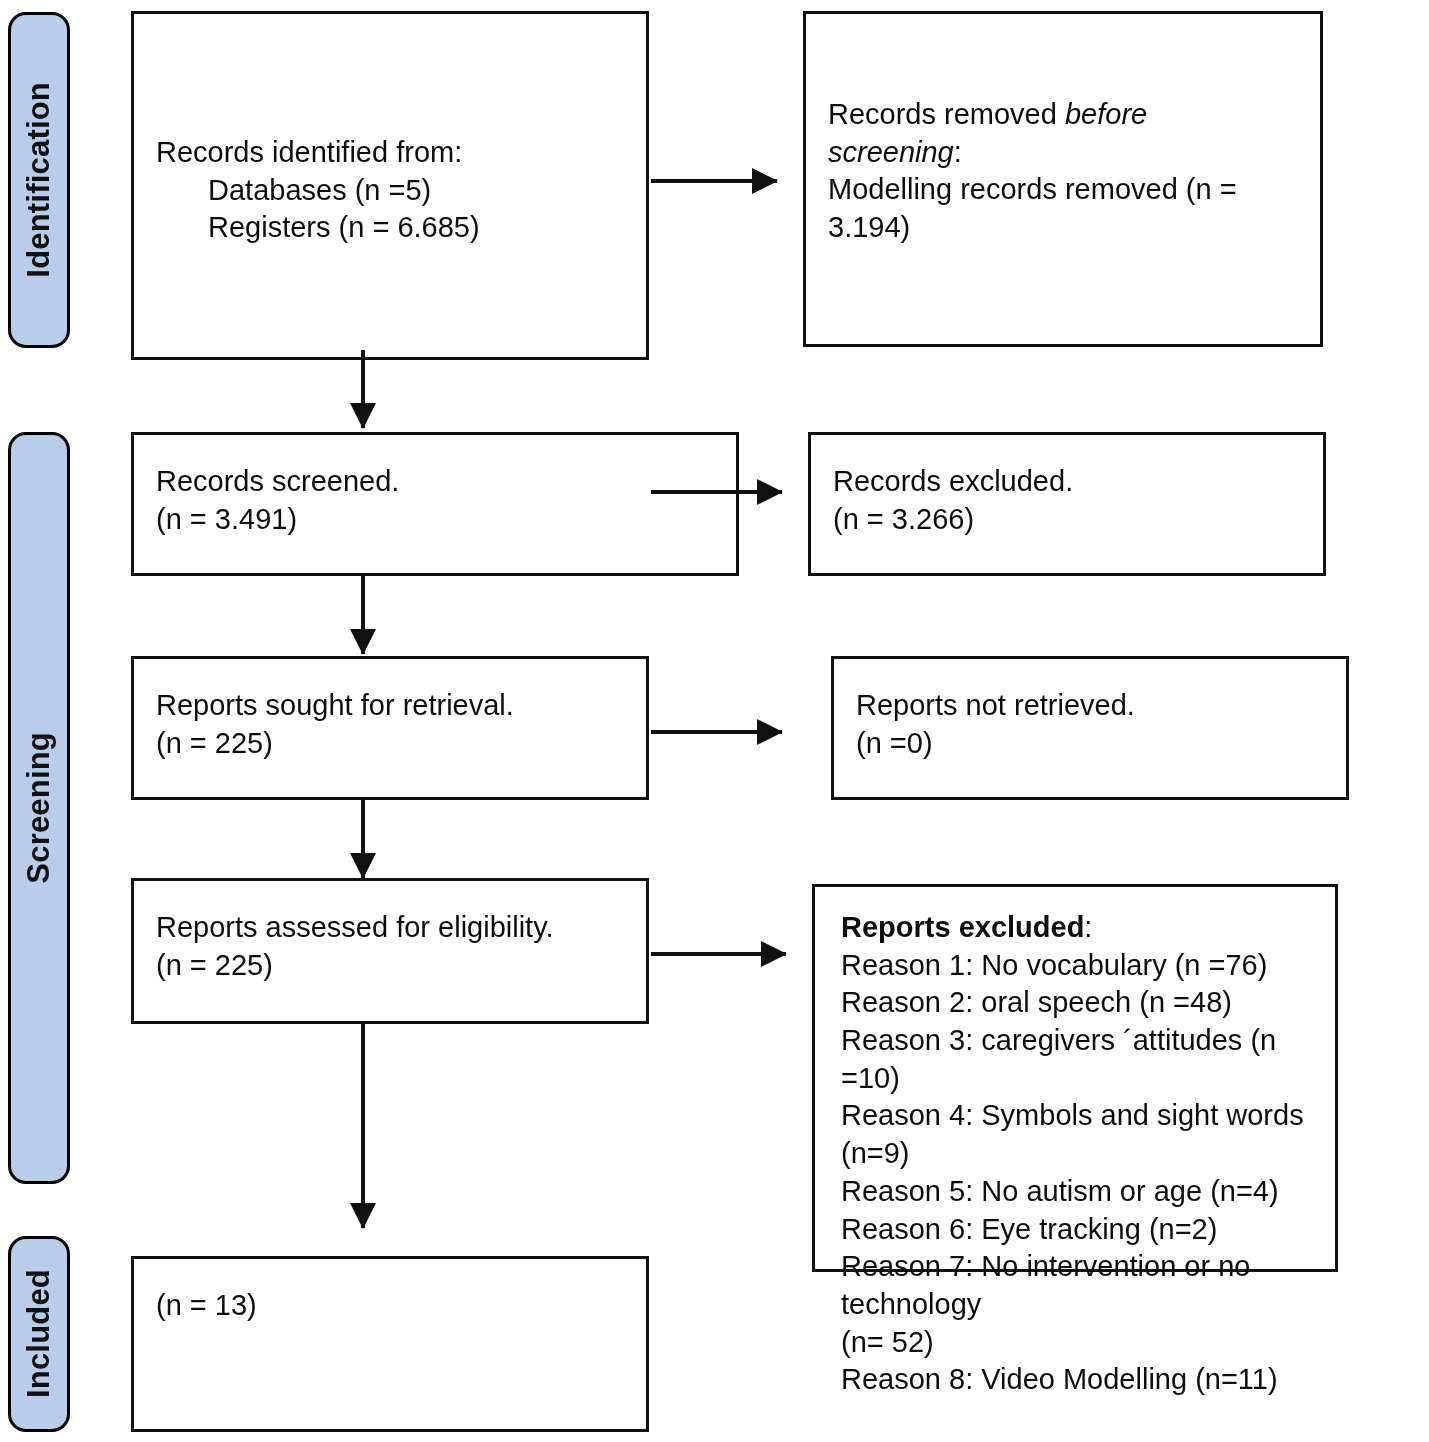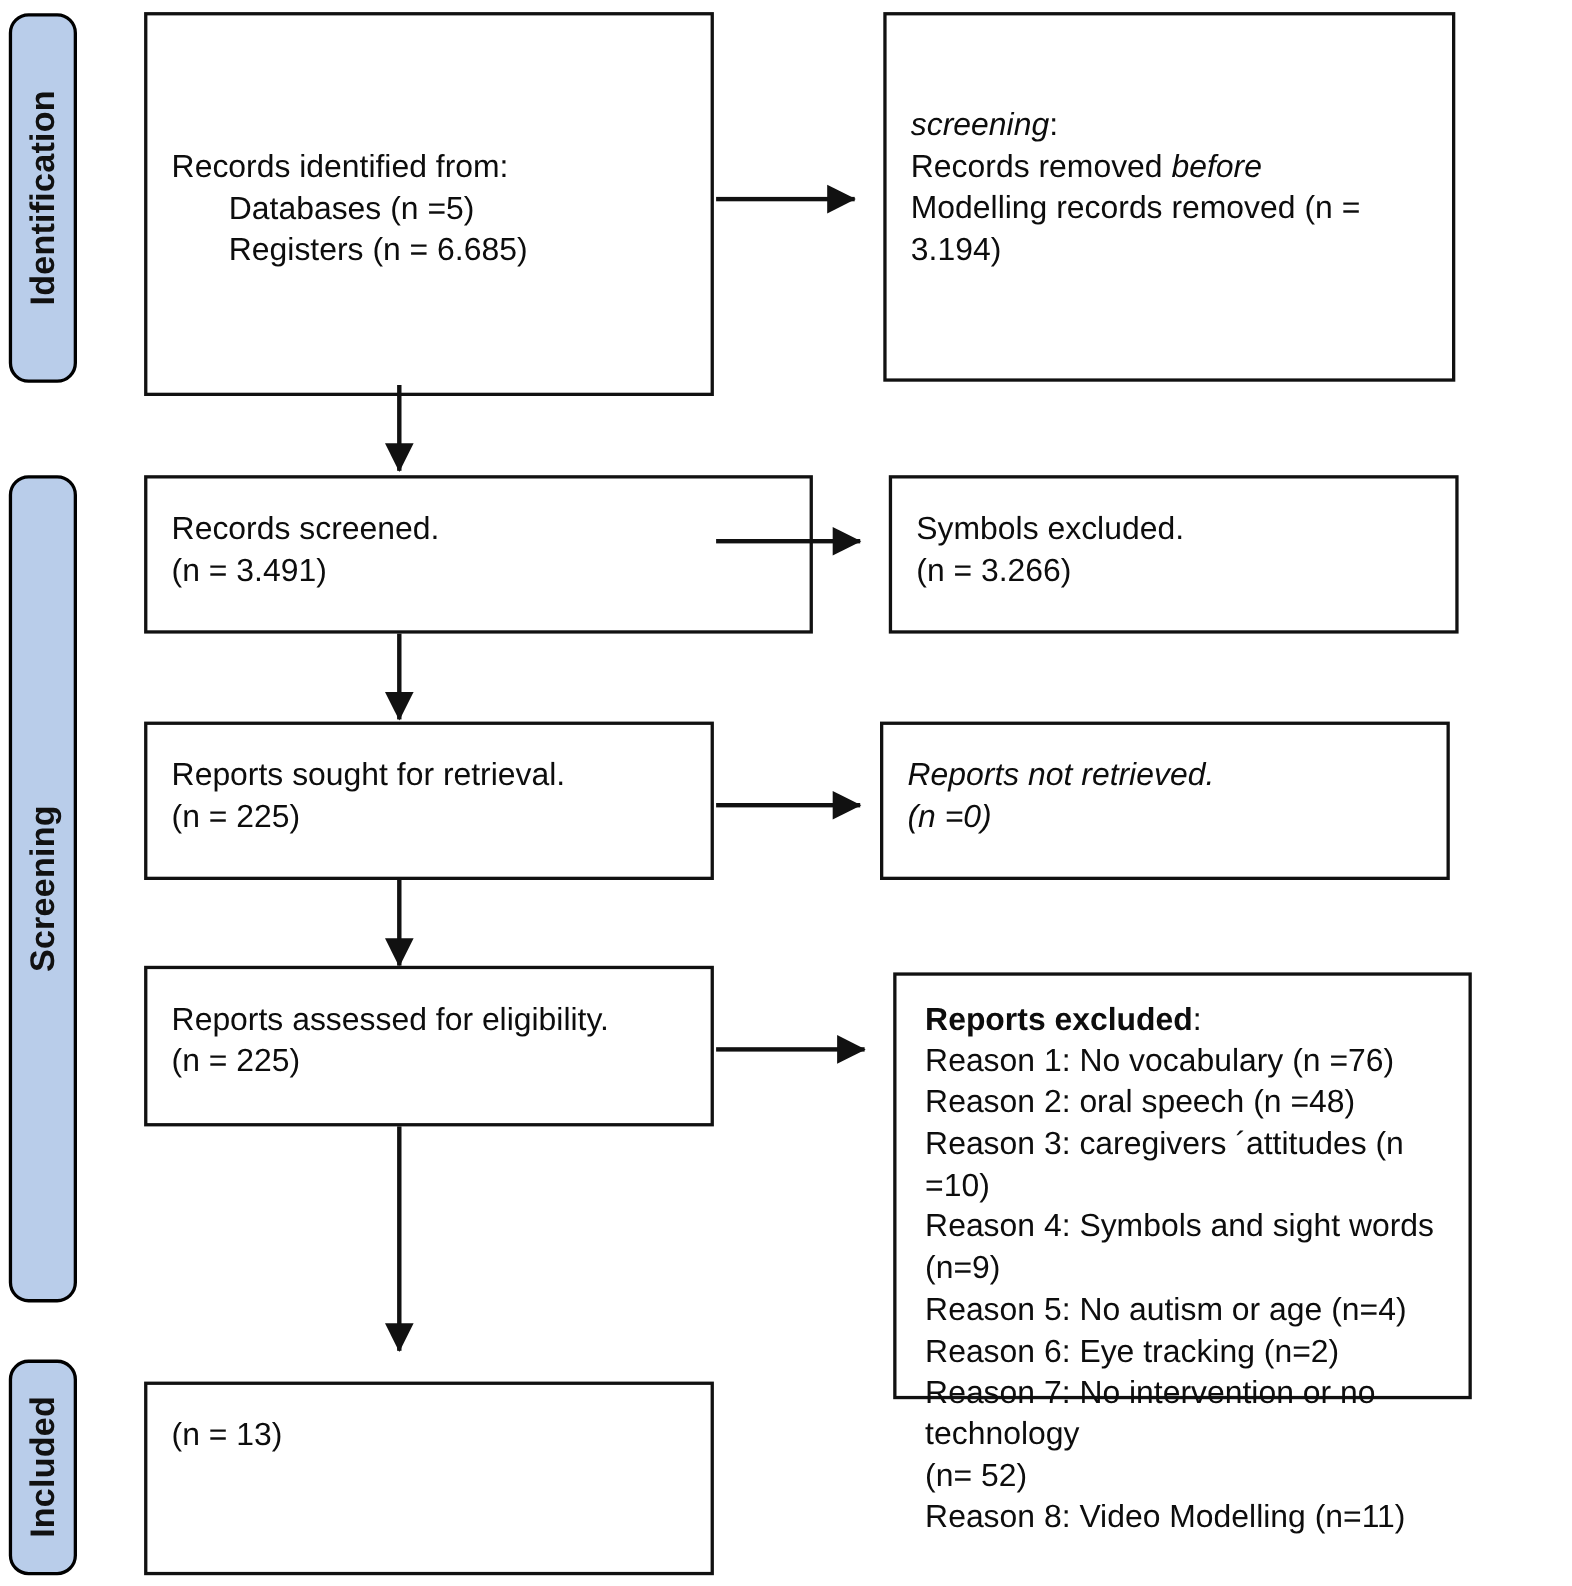--- a/index.html
+++ b/index.html
@@ -124,22 +124,22 @@
   <div class="node" style="left:131px; top:11px; width:518px; height:349px;">
     <div class="body" style="top:120px;">
       <p>Records identified from:</p>
       <p class="indent">Databases (n =5)</p>
       <p class="indent">Registers (n = 6.685)</p>
     </div>
   </div>
 
   <div class="node" style="left:803px; top:11px; width:520px; height:336px;">
     <div class="body" style="top:82px;">
+      <p><span>Records removed </span><span class="em-italic">before</span></p>
       <p><span class="em-italic">screening</span><span>:</span></p>
-      <p><span>Records removed </span><span class="em-italic">before</span></p>
       <p>Modelling records removed (n =</p>
       <p>3.194)</p>
     </div>
   </div>
 
   <div class="h-arrow" style="left:651px; top:179px; width:126px;">
     <div class="line"></div>
     <div class="head"></div>
   </div>
 
@@ -150,21 +150,21 @@
 
   <div class="node" style="left:131px; top:432px; width:608px; height:144px;">
     <div class="body" style="top:28px;">
       <p>Records screened.</p>
       <p>(n = 3.491)</p>
     </div>
   </div>
 
   <div class="node" style="left:808px; top:432px; width:518px; height:144px;">
     <div class="body" style="top:28px;">
-      <p>Symbols excluded.</p>
+      <p>Records excluded.</p>
       <p>(n = 3.266)</p>
     </div>
   </div>
 
   <div class="h-arrow" style="left:651px; top:490px; width:131px;">
     <div class="line"></div>
     <div class="head"></div>
   </div>
 
   <div class="v-arrow" style="left:361px; top:576px; height:78px;">
@@ -172,21 +172,21 @@
     <div class="head"></div>
   </div>
 
   <div class="node" style="left:131px; top:656px; width:518px; height:144px;">
     <div class="body" style="top:28px;">
       <p>Reports sought for retrieval.</p>
       <p>(n = 225)</p>
     </div>
   </div>
 
-  <div class="node" style="left:800px; top:656px; width:518px; height:144px;font-style:italic;">
+  <div class="node" style="left:831px; top:656px; width:518px; height:144px;">
     <div class="body" style="top:28px;">
       <p>Reports not retrieved.</p>
       <p>(n =0)</p>
     </div>
   </div>
 
   <div class="h-arrow" style="left:651px; top:730px; width:131px;">
     <div class="line"></div>
     <div class="head"></div>
   </div>

